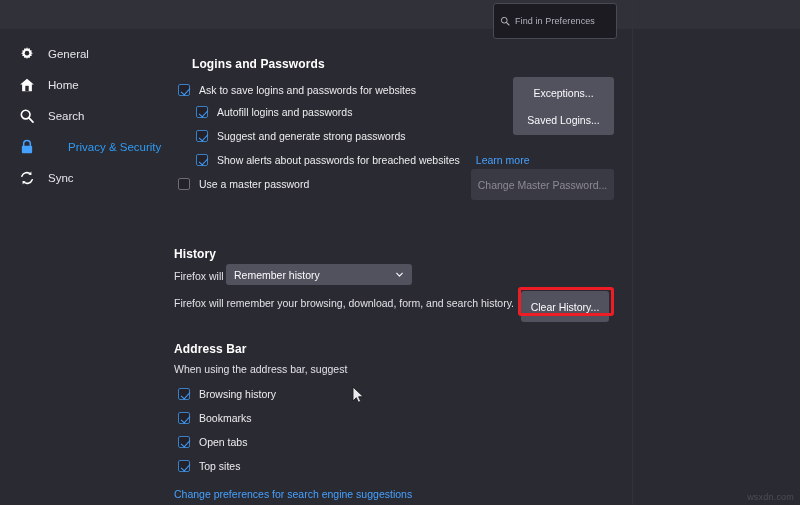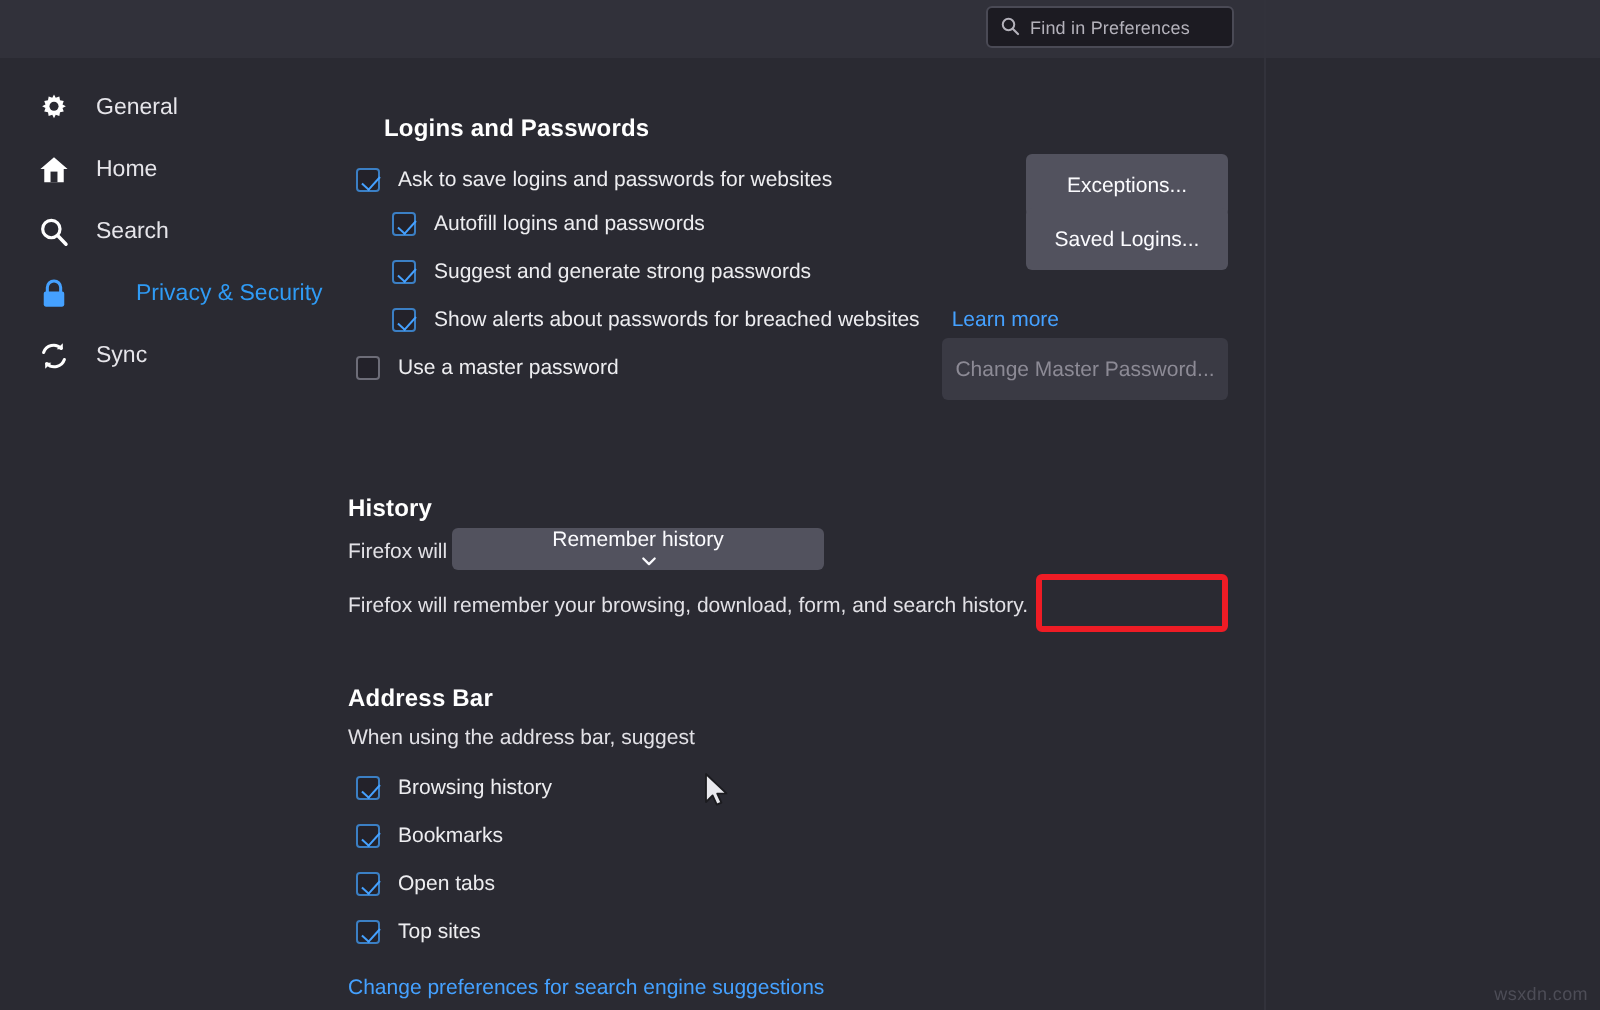--- a/index.html
+++ b/index.html
@@ -22,21 +22,21 @@
   .header-strip {
     position: absolute;
     left: 0; top: 0;
     width: 800px; height: 29px;
     background: #31313a;
   }
 
   .search-wrap {
     position: absolute;
     left: 493px; top: 3px;
-    width: 124px; height: 21px;
+    width: 124px; height: 36px;
     background: #1c1b22;
     border: 1px solid #4a4a55;
     border-radius: 3px;
     display: flex;
     align-items: center;
     padding: 0 6px;
     gap: 5px;
   }
   .search-wrap svg { flex: 0 0 auto; }
   .search-placeholder {
@@ -314,31 +314,32 @@
   <div class="btn" style="position:absolute; left:339px; top:48px; width:101px;">Exceptions...</div>
 
   <div class="btn" style="position:absolute; left:339px; top:75px; width:101px;">Saved Logins...</div>
 
   <div class="btn disabled" style="position:absolute; left:297px; top:140px; width:143px;">Change Master Password...</div>
 
   <div class="section-title" style="position:absolute; left:0; top:218px;">History</div>
 
   <div class="plain-text" style="position:absolute; left:0; top:241px;">Firefox will</div>
 
-  <div class="select" style="position:absolute; left:52px; top:235px; width:186px;flex-direction:column;">
+  <div class="select" style="position:absolute; left:52px; top:235px; width:186px;">
     <span>Remember history</span>
     <span class="chev">
       <svg width="9" height="9" viewBox="0 0 12 12">
         <path d="M2.2 4.3L6 8.1l3.8-3.8" fill="none" stroke="#fbfbfe" stroke-width="1.5" stroke-linecap="round" stroke-linejoin="round"></path>
       </svg>
     </span>
   </div>
 
   <div class="plain-text" style="position:absolute; left:0; top:268px;">Firefox will remember your browsing, download, form, and search history.</div>
 
+  <div class="btn" style="position:absolute; left:347px; top:262px; width:88px;">Clear History...</div>
 
   <div class="section-title" style="position:absolute; left:0; top:313px;">Address Bar</div>
 
   <div class="plain-text" style="position:absolute; left:0; top:334px;">When using the address bar, suggest</div>
 
   <div class="cb-row" style="position:absolute; left:4px; top:357px;">
     <span class="cbox checked"></span>
     <span class="cb-label">Browsing history</span>
   </div>
 

